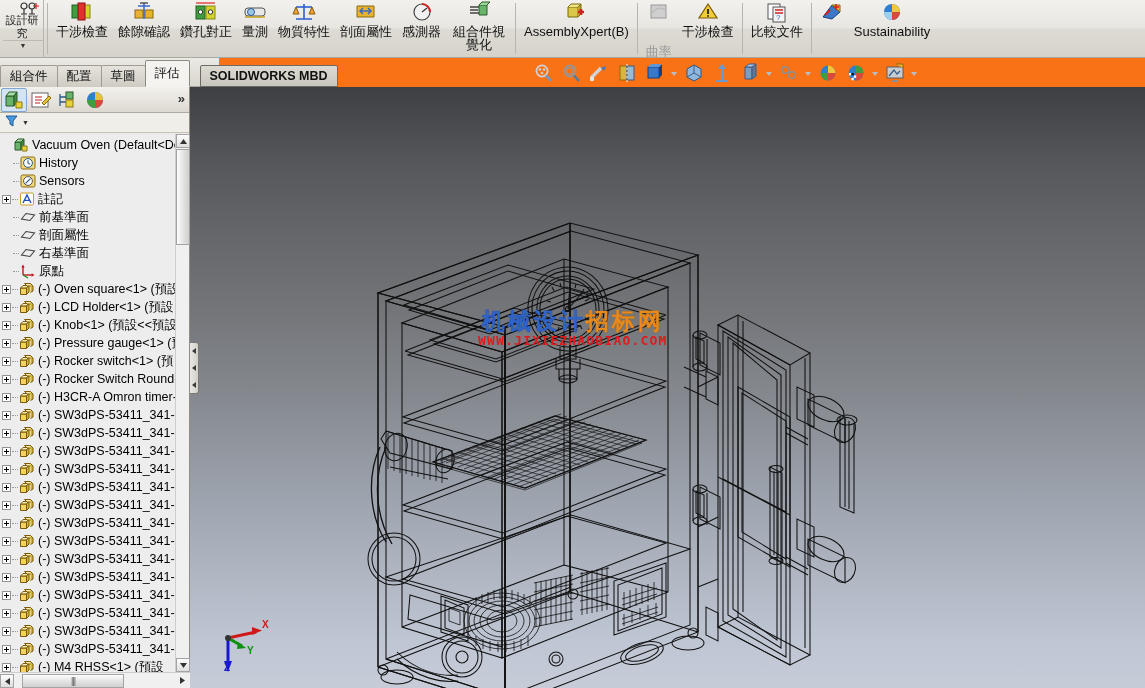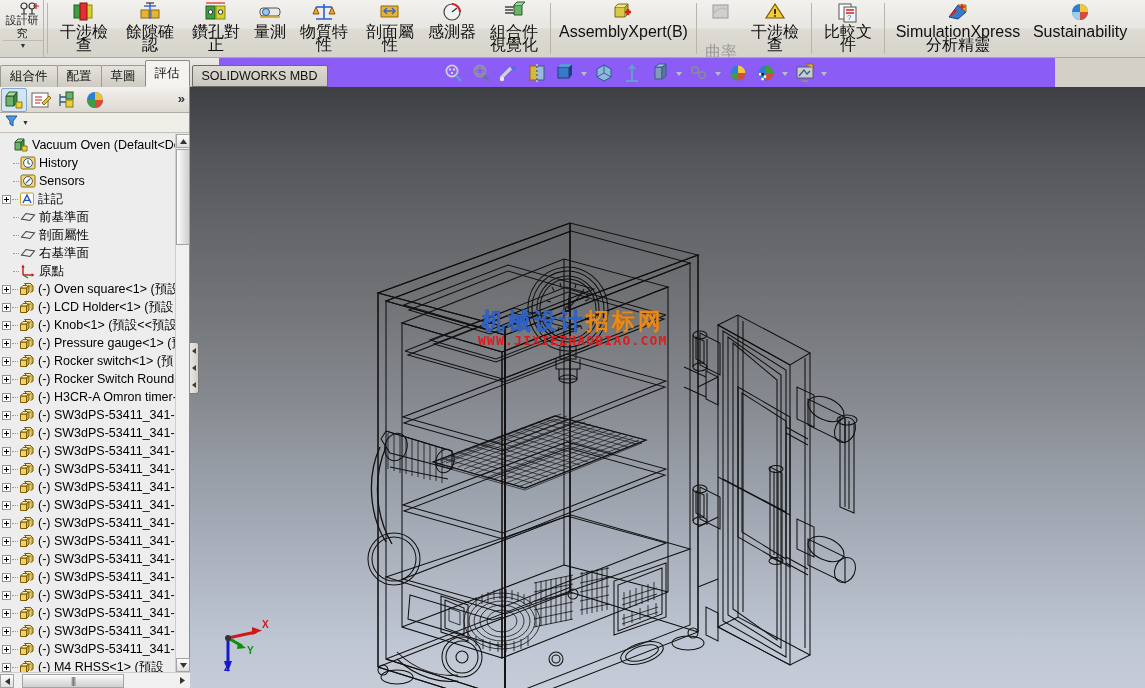--- a/index.html
+++ b/index.html
@@ -33,32 +33,32 @@
   .rb-firstgroup .rb-caret {
     margin-top: 1px; width: 40px; border-top: 1px solid #bdbab2;
     text-align: center; font-size: 7px; color: #333; line-height: 9px;
   }
   .rb-item {
     display: flex; flex-direction: column; align-items: center;
     padding: 1px 5px 0 5px; min-width: 30px; cursor: default;
     justify-content: flex-start;
   }
   .rb-item .rb-lbl {
-    font-size: 16px; line-height: 13px; color: #111;
+    font-size: 13px; line-height: 13px; color: #111;
     text-align: center; max-width: 56px;
   }
   .rb-item.wide .rb-lbl { max-width: 130px; }
   .rb-item.disabled .rb-lbl { color: #9a9a9a; margin-top: 20px; }
   .rb-sep { width: 1px; background: #b8b5ad; margin: 3px 3px; flex: 0 0 1px; }
   .rb-ico { width: 24px; height: 23px; position: relative; margin-bottom: 1px; }
 
   
   .tabbar {
-    position: absolute; left: 0; top: 58px; width: 1055px; height: 29px;
-    background: #8b5cf6;
+    position: absolute; left: 0; top: 58px; width: 1145px; height: 29px;
+    background: #f97316;
   }
   .tabbar-left {
     position: absolute; left: 0; top: 0; height: 29px; width: 219px;
     background: linear-gradient(to bottom,#eceae5,#d9d6ce);
     border-bottom: 1px solid #a9a7a0;
   }
   .tabs { position: absolute; left: 0; top: 2px; display: flex; align-items: flex-end; height: 27px;}
   .tab {
     height: 22px; line-height: 21px; padding: 0 9px; font-size: 12.5px; color: #111;
     background: linear-gradient(to bottom,#e6e3dc,#cecbc3);
@@ -66,21 +66,21 @@
     margin-right: -1px; cursor: default;
     border-radius: 2px 2px 0 0;
   }
   .tab.active {
     background: #f4f3f0; height: 27px; line-height: 25px;
     border-color: #8d8a82; border-bottom: 1px solid #f4f3f0;
     font-weight: normal; z-index: 3;
   }
   .tab.mbd {
     background: linear-gradient(to bottom,#dedbd3,#c9c6be);
-    border: 1px solid #6d6b66; height: 22px; line-height: 20px; margin-left: 3px;
+    border: 1px solid #6d6b66; height: 22px; line-height: 20px; margin-left: 11px; font-weight: bold;
   }
   .viewtools {
     position: absolute; right: 0; top: 0; height: 29px; width: 620px;
     display: flex; align-items: center; justify-content: flex-start;
     padding-left: 4px;
   }
   .vt { width: 22px; height: 22px; margin: 0 3px; position: relative; cursor: default; }
   .vt-caret { width: 9px; height: 22px; margin: 0 1px; position: relative; cursor: default; }
   .vt-caret::after {
     content:""; position:absolute; left:1px; top:10px;
@@ -361,21 +361,20 @@
     <div class="rb-sep"></div>
     <div class="rb-item wide">
       <div class="rb-ico">
         <svg width="24" height="23" viewBox="0 0 24 23">
           <path d="M3 16 L12 4 L20 11 L12 18 Z" fill="#3a78c8" stroke="#1a3f7a"></path>
           <path d="M12 4 L20 11 L20 4 Z" fill="#e8b32e" stroke="#8a6a10"></path>
           <path d="M5 14 L10 9" stroke="#d02020" stroke-width="2"></path>
           <path d="M16 3 L16 9 M13 6 L19 6" stroke="#d02020" stroke-width="1.4"></path>
         </svg>
       </div>
-      <div class="rb-lbl">SimulationXpress分析精靈</div>
     </div>
 
 
 
     <div class="rb-item wide">
       <div class="rb-ico">
         <svg width="24" height="23" viewBox="0 0 24 23">
           <circle cx="12" cy="11" r="8" fill="#2f7fd0"></circle>
           <path d="M12 3 A8 8 0 0 1 20 11 L12 11 Z" fill="#f2c83a"></path>
           <path d="M4 11 A8 8 0 0 0 12 19 L12 11 Z" fill="#9cd0f0"></path>

